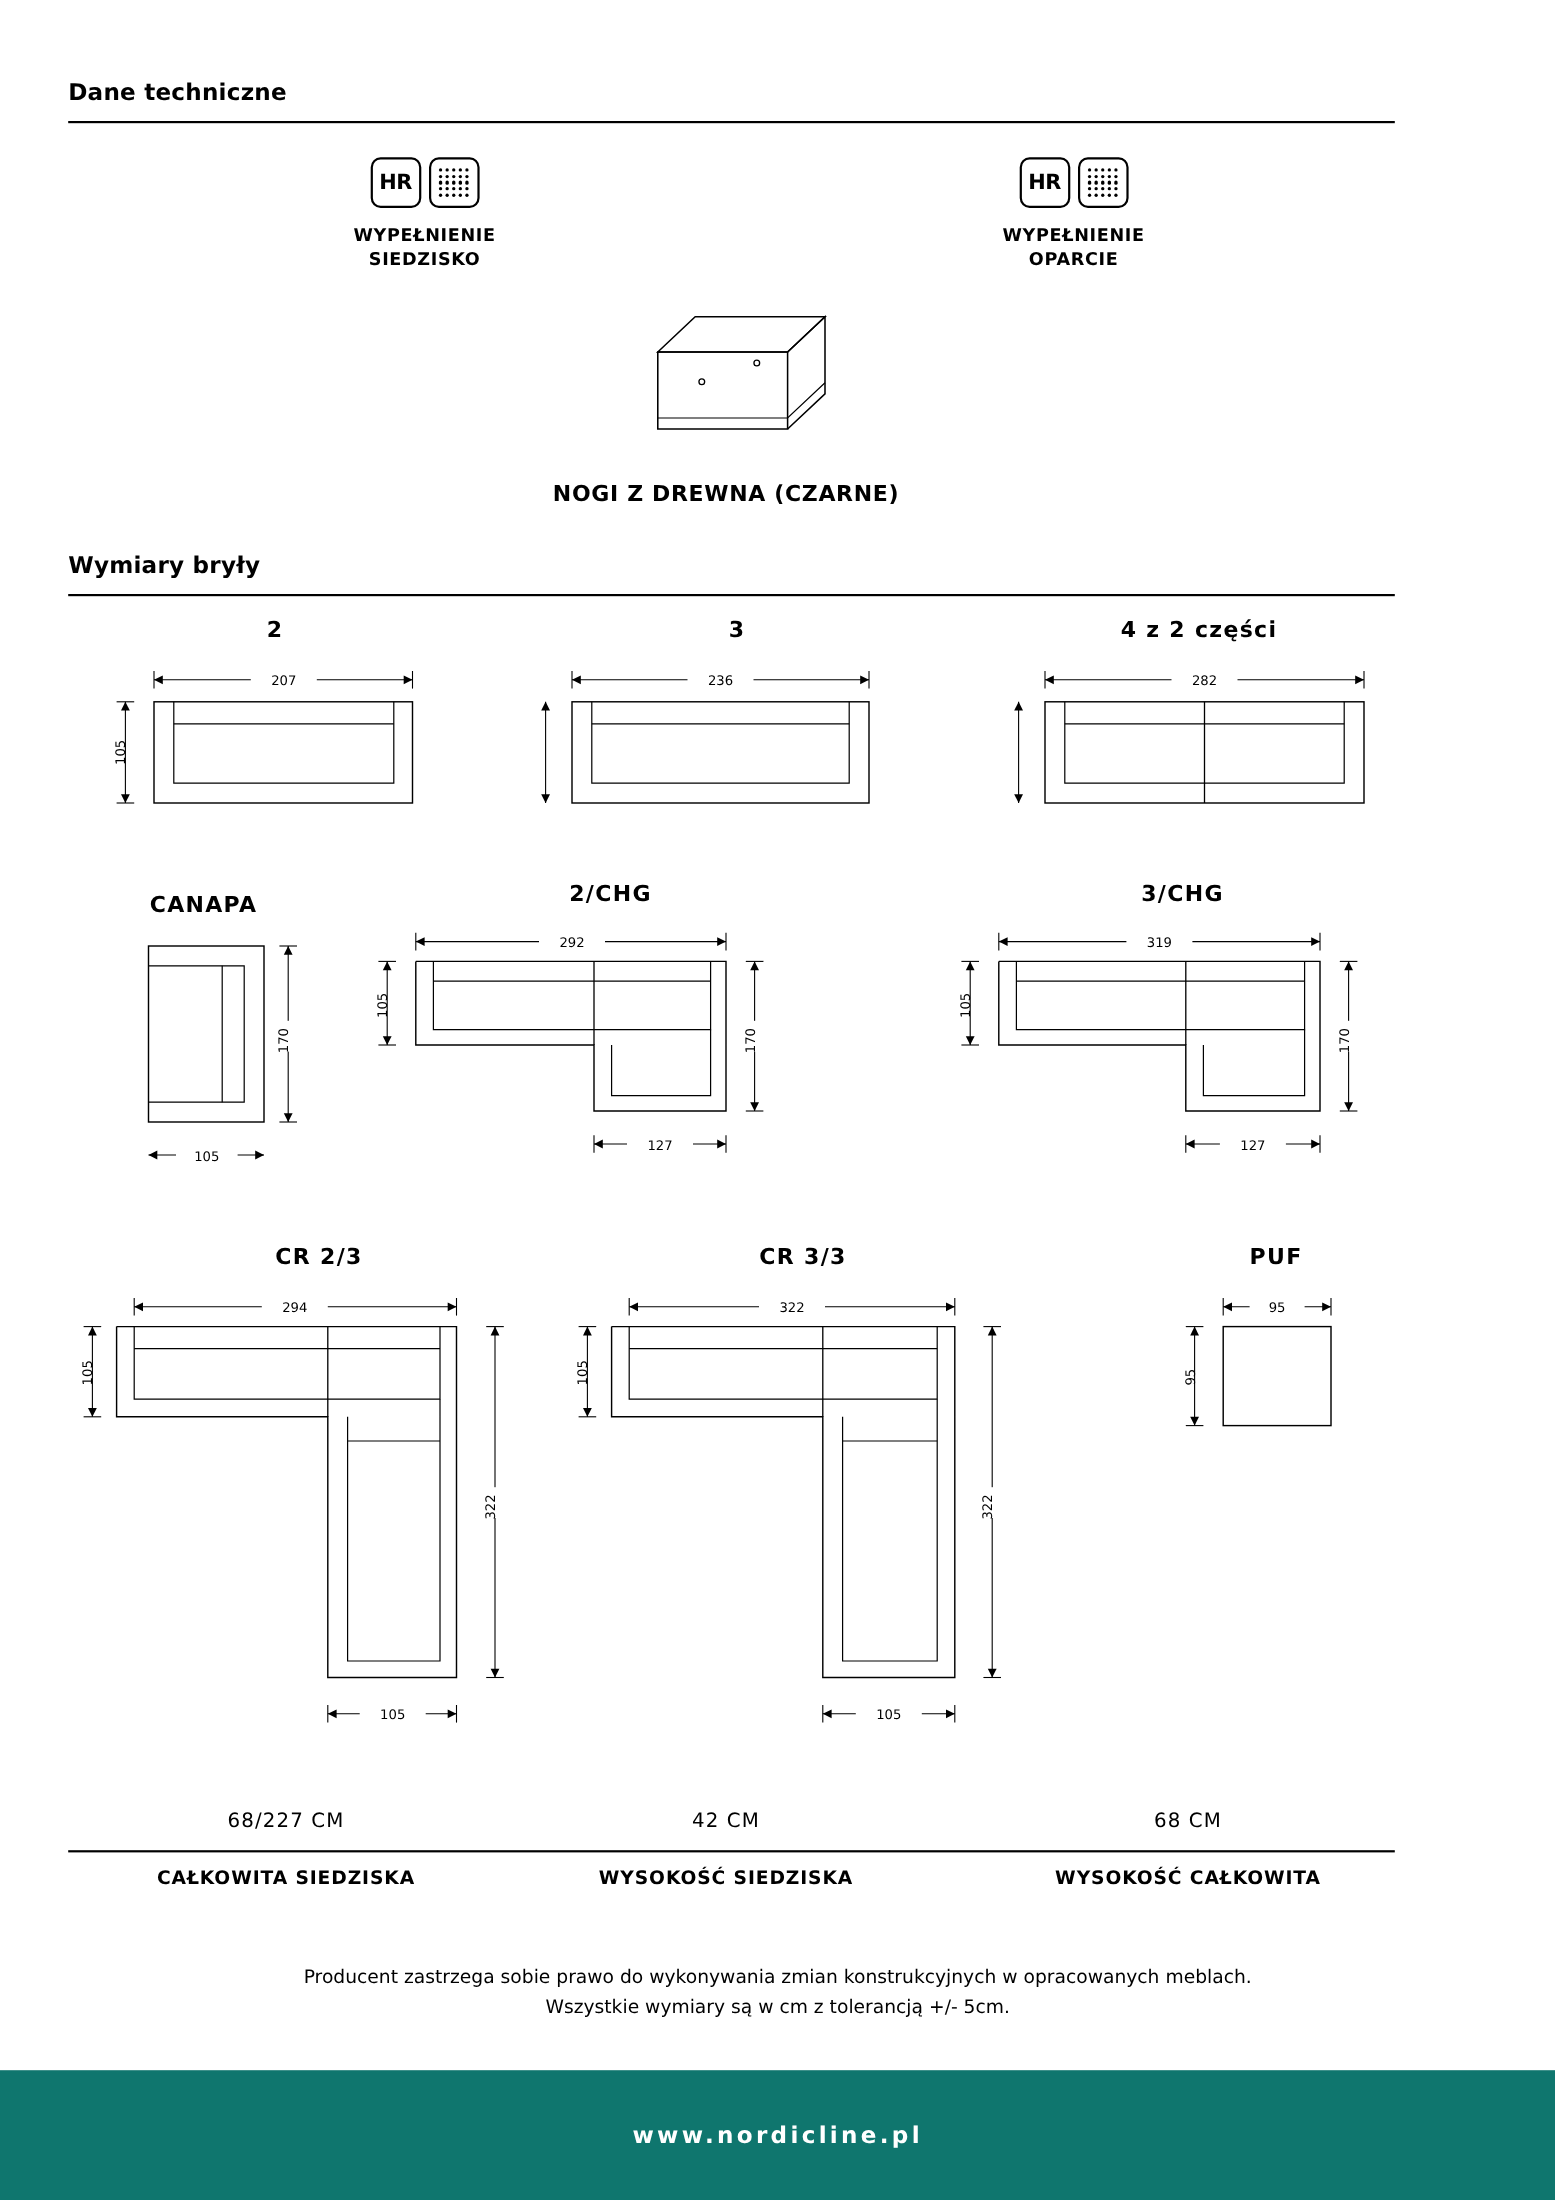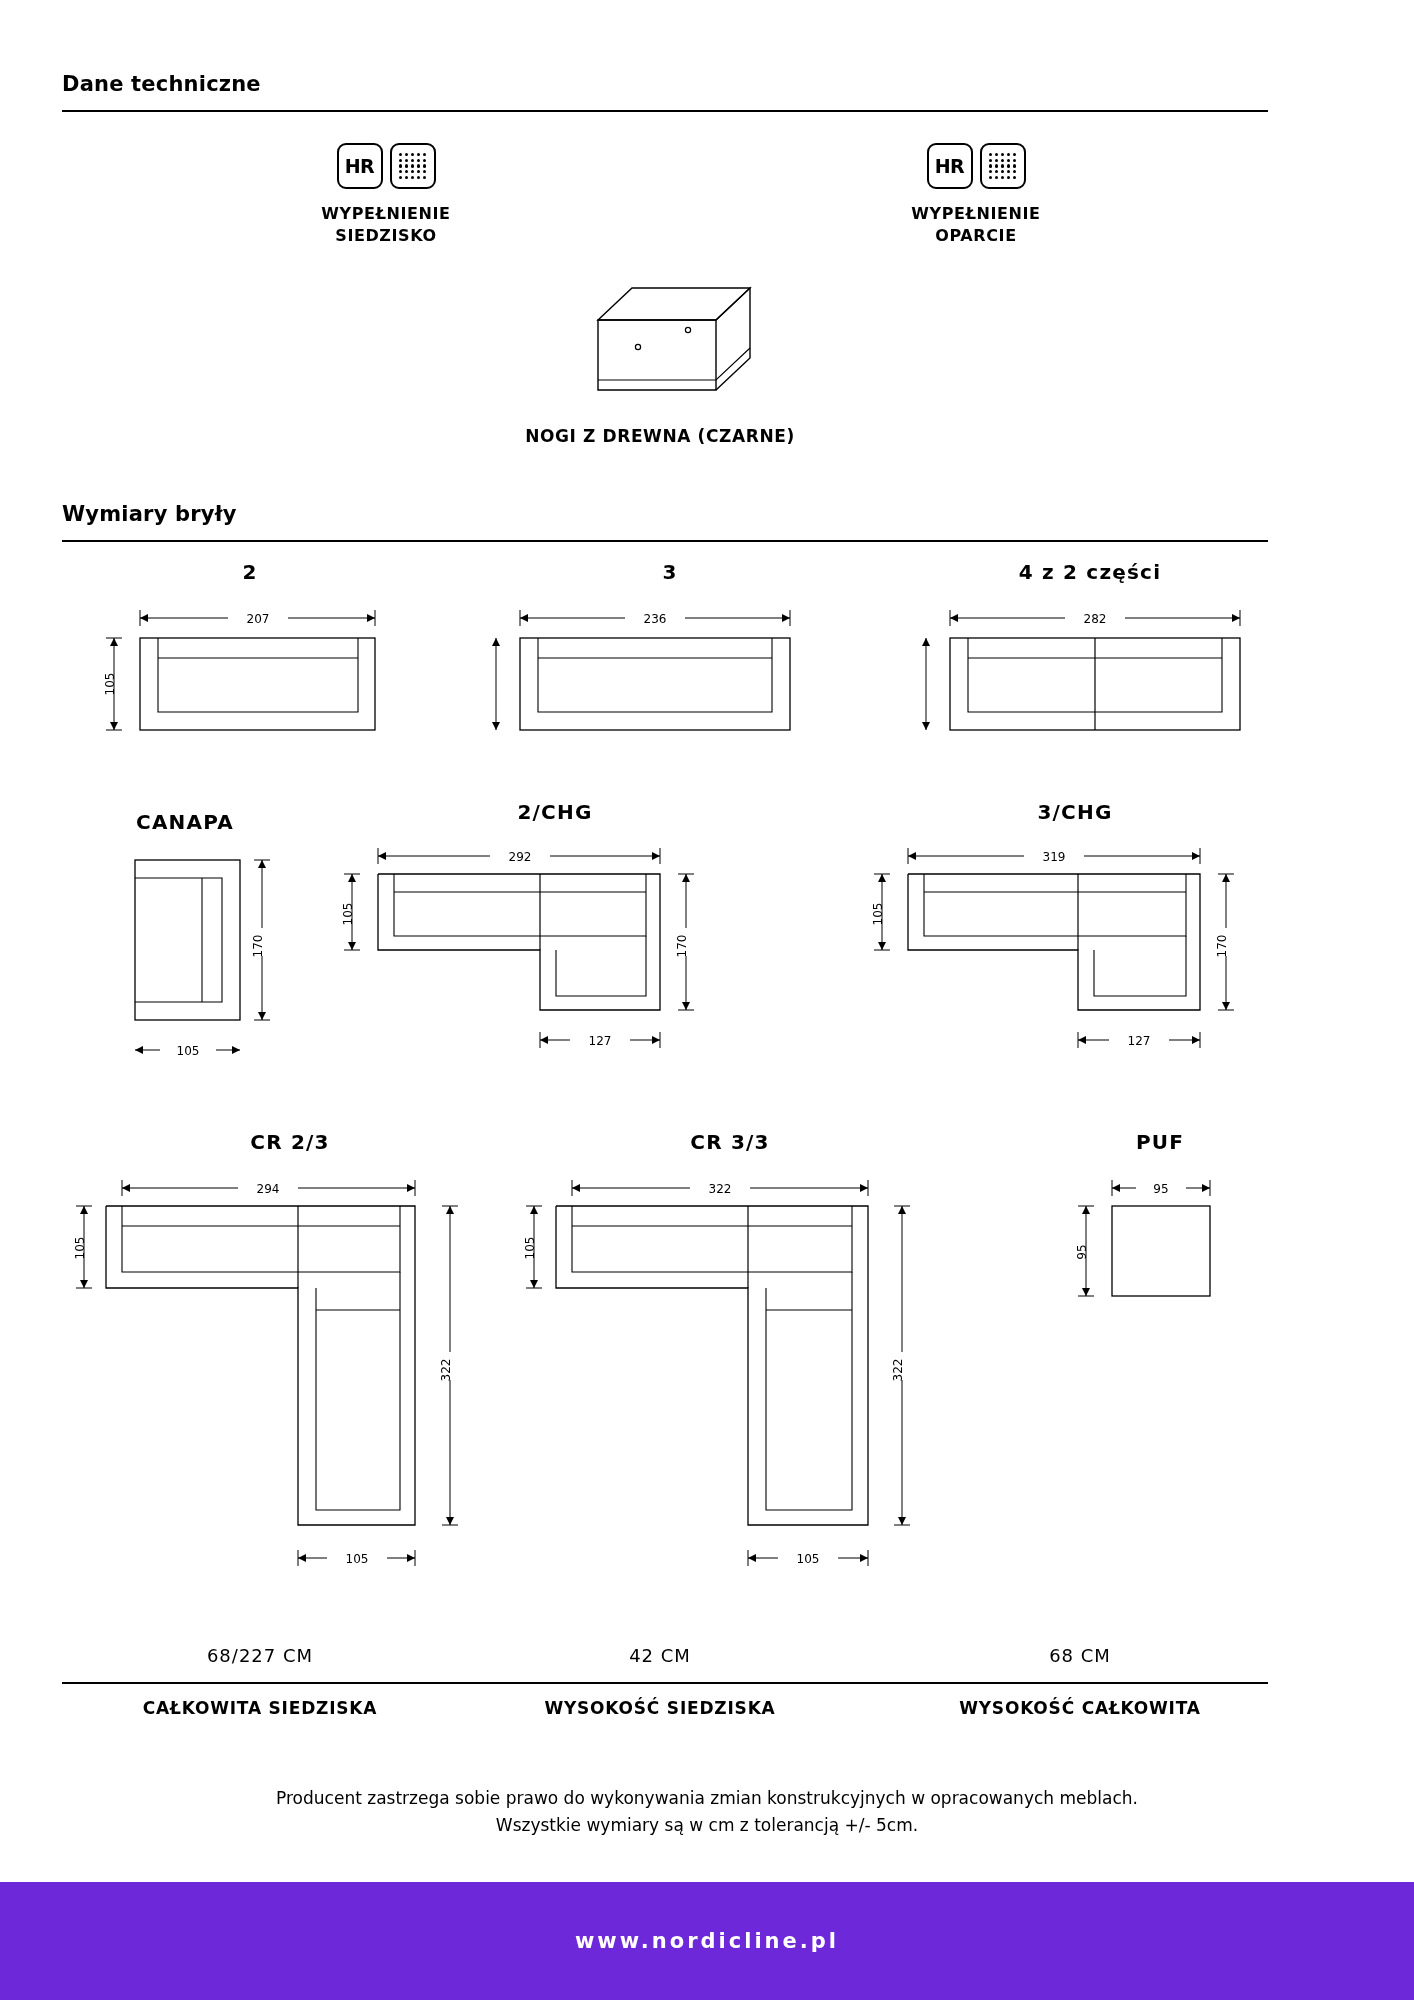--- a/index.html
+++ b/index.html
@@ -82,22 +82,22 @@
     white-space: pre-line;
   }
   
   .legs-wrap {
     position: absolute;
     display: flex;
     flex-direction: column;
     align-items: center;
   }
   .legs-label {
-    margin-top: 14px;
-    font-size: 17px;
+    margin-top: 24px;
+    font-size: 20px;
     font-weight: bold;
     letter-spacing: 0.6px;
   }
   
   .diag-title {
     position: absolute;
     font-size: 20px;
     font-weight: bold;
     letter-spacing: 1.2px;
     text-align: center;
@@ -128,21 +128,21 @@
     line-height: 1.6;
     white-space: pre-line;
   }
   
   .footer {
     position: absolute;
     left: 0;
     bottom: 0;
     width: 1414px;
     height: 118px;
-    background: #6d28d9;
+    background: #0f766e;
     color: #fff;
     display: flex;
     align-items: center;
     justify-content: center;
     font-size: 21px;
     letter-spacing: 3px;
     font-weight: bold;
   }
 </style>
 </head>

